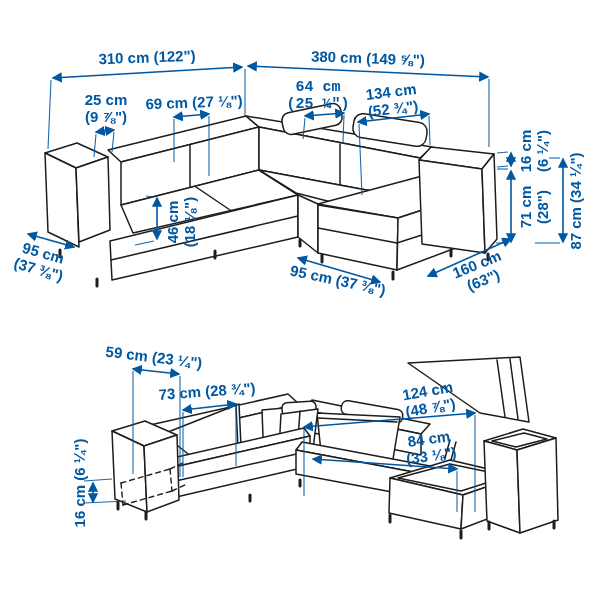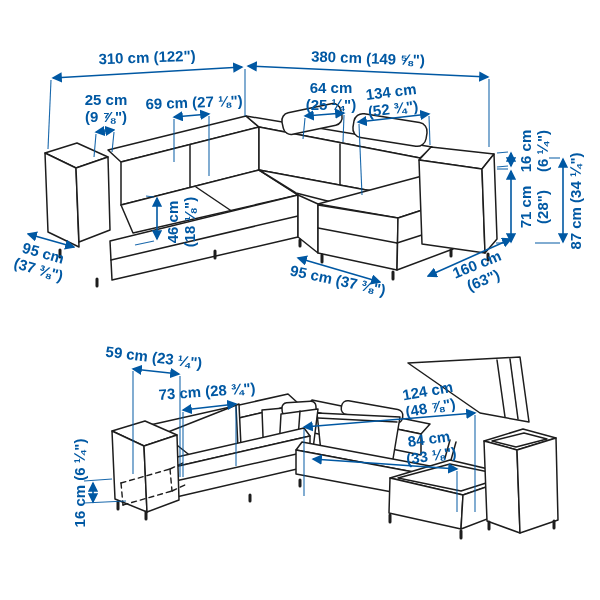--- a/index.html
+++ b/index.html
@@ -10,21 +10,21 @@
   #lineart{position:absolute;left:0;top:0;z-index:1;}
   .dim{
     position:absolute;z-index:2;color:#0058A3;font-weight:700;font-size:15px;
     line-height:17px;white-space:nowrap;text-align:center;
   }
   
   #lab-d310 {left:147px;top:57px; transform:translate(-50%,-50%) rotate(-2deg);}
   #lab-d380 {left:368px;top:58px; transform:translate(-50%,-50%) rotate(2deg);}
   #lab-d25  {left:106px;top:108px;transform:translate(-50%,-50%);}
   #lab-d69  {left:194px;top:102px;transform:translate(-50%,-50%) rotate(-2deg);}
-  #lab-d64  {left:331px;top:96px; transform:translate(-50%,-50%);}
+  #lab-d64  {left:318px;top:96px; transform:translate(-50%,-50%);font-family:Liberation Mono, monospace;}
   #lab-d134 {left:392px;top:100px;transform:translate(-50%,-50%) rotate(-7deg);}
   #lab-d16t {left:534px;top:151px;transform:translate(-50%,-50%) rotate(-90deg);}
   #lab-d71  {left:534px;top:207px;transform:translate(-50%,-50%) rotate(-90deg);}
   #lab-d87  {left:575px;top:201px;transform:translate(-50%,-50%) rotate(-90deg);}
   #lab-d95l {left:41px; top:261px;transform:translate(-50%,-50%) rotate(16deg);}
   #lab-d46  {left:181px;top:222px;transform:translate(-50%,-50%) rotate(-90deg);}
   #lab-d95b {left:338px;top:280px;transform:translate(-50%,-50%) rotate(12deg);}
   #lab-d160 {left:480px;top:272px;transform:translate(-50%,-50%) rotate(-22deg);}
   #lab-d59  {left:154px;top:357px;transform:translate(-50%,-50%) rotate(7deg);}
   #lab-d73  {left:207px;top:391px;transform:translate(-50%,-50%) rotate(-4deg);}

